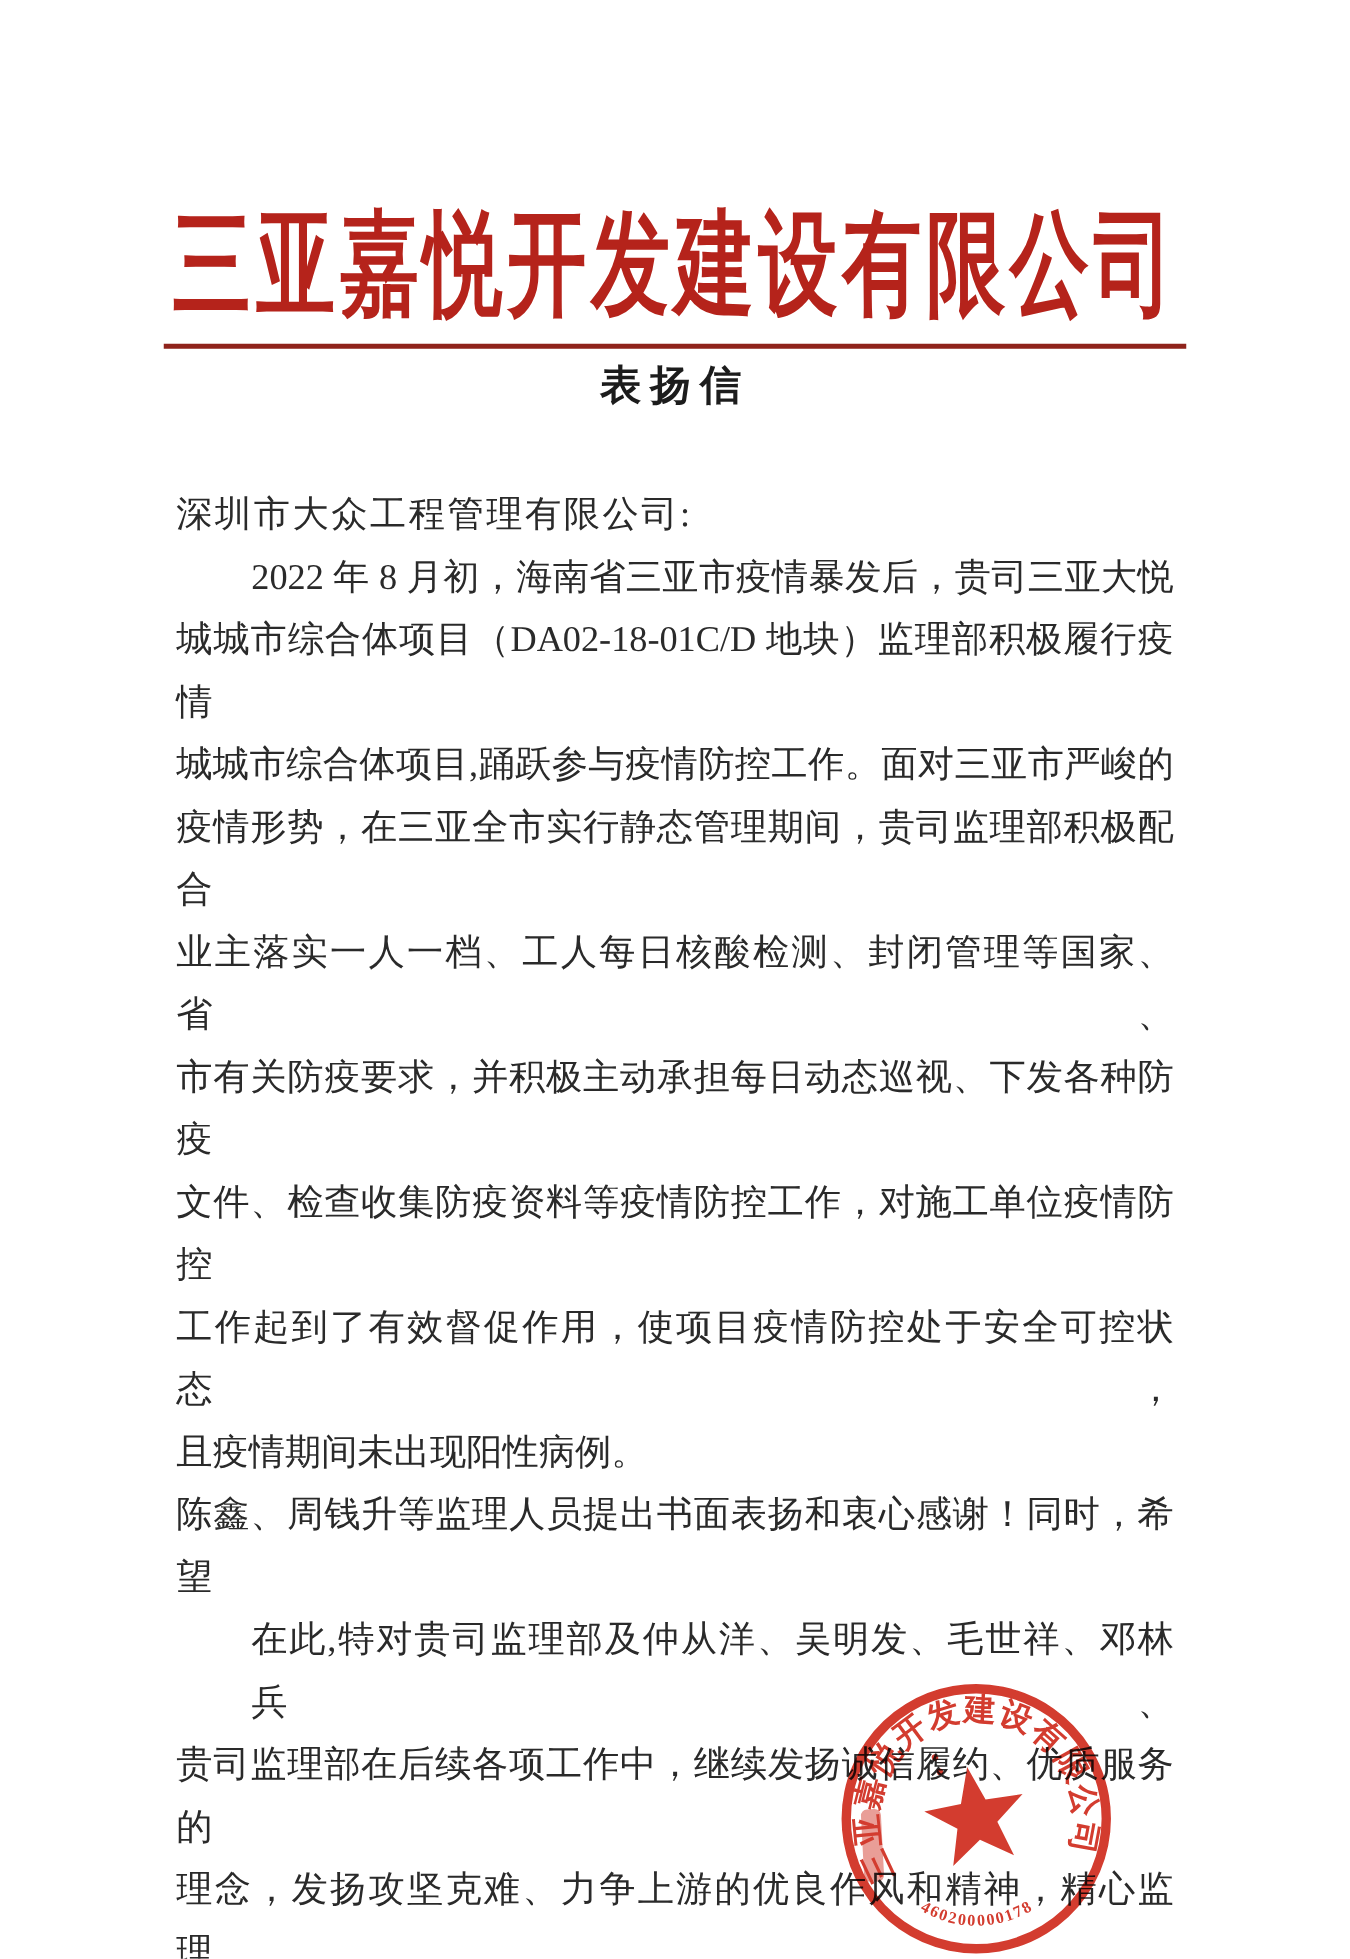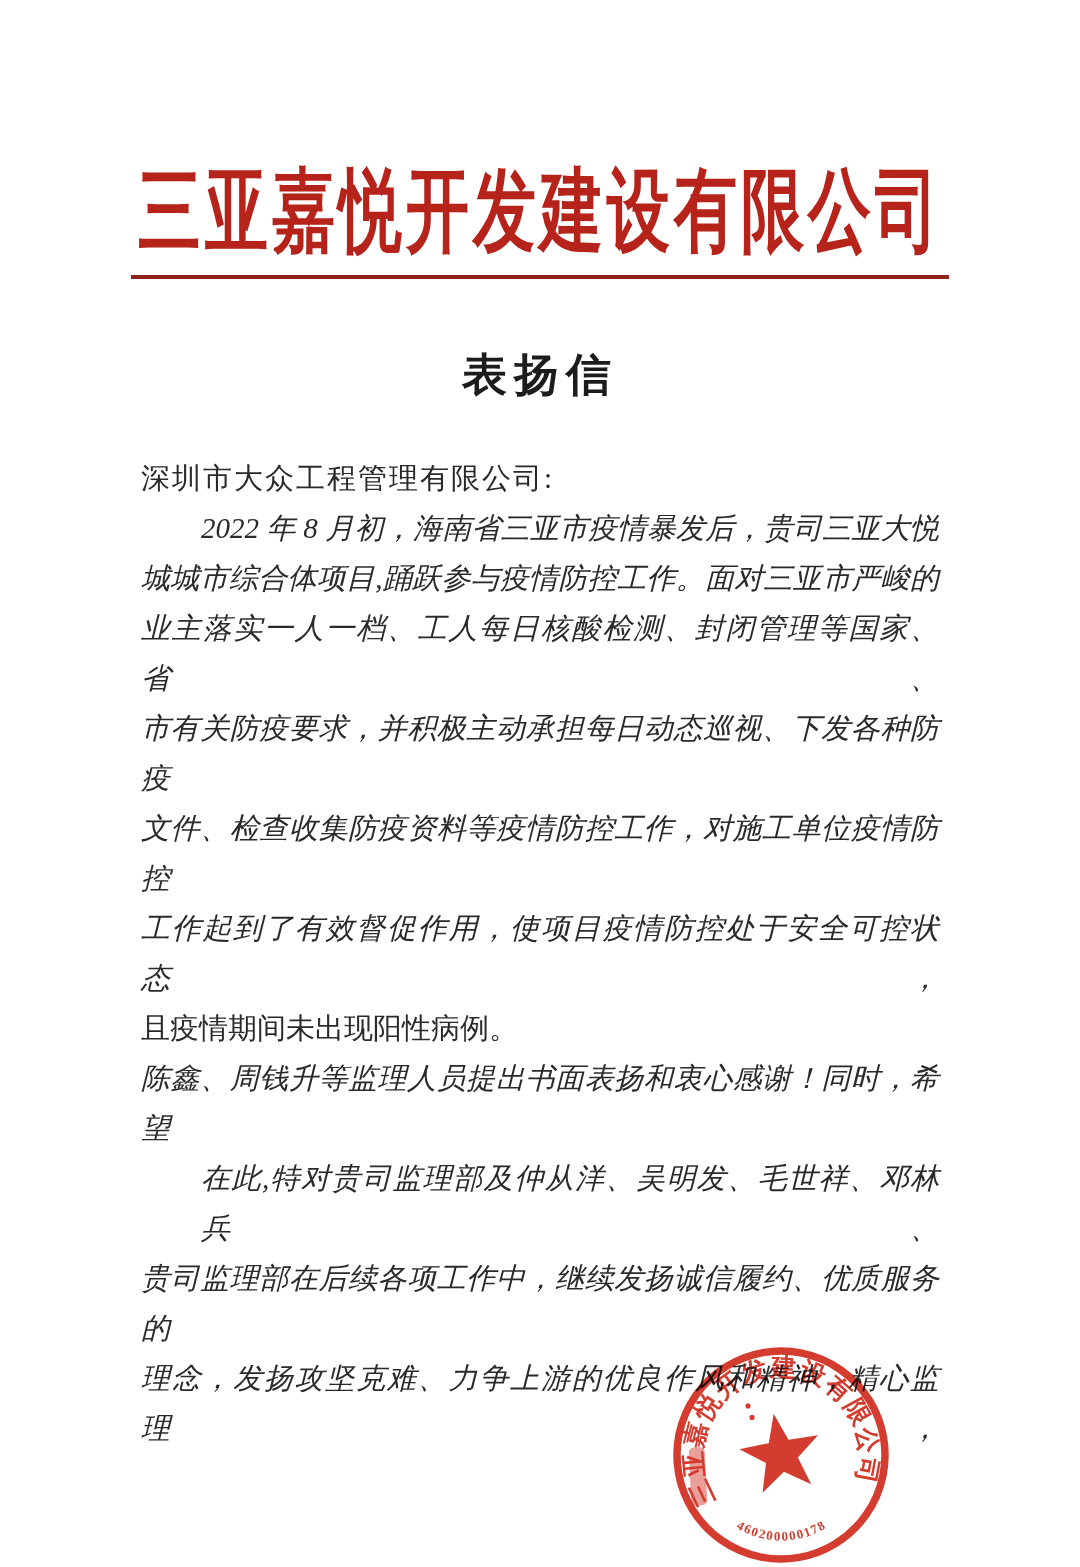--- a/index.html
+++ b/index.html
@@ -30,43 +30,41 @@
     white-space: nowrap;
   }
   .letterhead-rule {
     width: 818px; height: 4px;
     margin: 13px auto 0 auto;
     background: #8f231b;
   }
 
   
   .doc-title {
-    margin-top: 66px;
     text-align: center;
-    font-size: 45px;
+    font-size: 33px;
     font-weight: bold;
     color: #1c1c1c;
     letter-spacing: 7px;
     line-height: 60px;
   }
 
   
   .body-col {
     margin-top: 48px;
     padding: 0 141px;
     color: #2a2a2a;
     font-size: 29px;
     line-height: 50px;
   }
   .line { white-space: nowrap; }
   .line.j {
     white-space: normal;
     text-align: justify;
     text-align-last: justify;
-    font-style: italic;
   }
   .line.indent { padding-left: 60px; }
   .salutation { letter-spacing: 2px; }
 
   
   .seal {
     position: absolute;
     left: 666px; top: 1178px;
     width: 230px; height: 230px;
     transform: rotate(-10deg);
@@ -82,21 +80,23 @@
 
   <div class="letterhead">三亚嘉悦开发建设有限公司</div>
   <div class="letterhead-rule"></div>
 
   <div class="doc-title">表扬信</div>
 
   <div class="body-col">
     <div class="line salutation">深圳市大众工程管理有限公司:</div>
 
     <div class="line j indent">2022 年 8 月初，海南省三亚市疫情暴发后，贵司三亚大悦</div>
+    <div class="line j">城城市综合体项目（DA02-18-01C/D 地块）监理部积极履行疫情</div>
     <div class="line j">城城市综合体项目,踊跃参与疫情防控工作。面对三亚市严峻的</div>
+    <div class="line j">疫情形势，在三亚全市实行静态管理期间，贵司监理部积极配合</div>
     <div class="line j">业主落实一人一档、工人每日核酸检测、封闭管理等国家、省、</div>
     <div class="line j">市有关防疫要求，并积极主动承担每日动态巡视、下发各种防疫</div>
     <div class="line j">文件、检查收集防疫资料等疫情防控工作，对施工单位疫情防控</div>
     <div class="line j">工作起到了有效督促作用，使项目疫情防控处于安全可控状态，</div>
     <div class="line">且疫情期间未出现阳性病例。</div>
 
     <div class="line j">陈鑫、周钱升等监理人员提出书面表扬和衷心感谢！同时，希望</div>
     <div class="line j indent">在此,特对贵司监理部及仲从洋、吴明发、毛世祥、邓林兵、</div>
     <div class="line j">贵司监理部在后续各项工作中，继续发扬诚信履约、优质服务的</div>
     <div class="line j">理念，发扬攻坚克难、力争上游的优良作风和精神，精心监理，</div>

